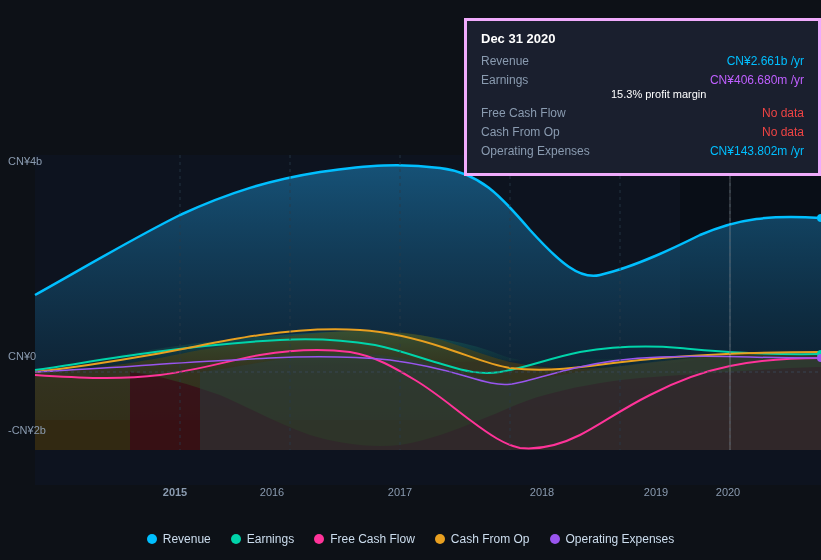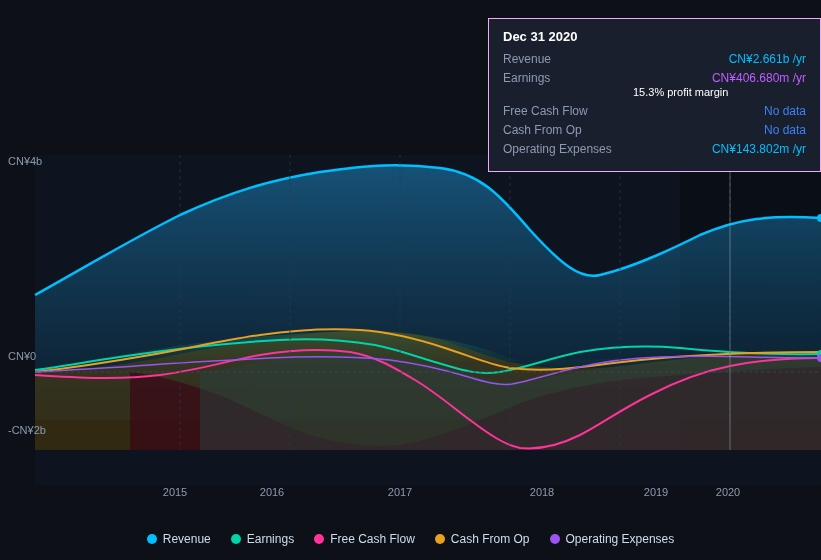--- a/index.html
+++ b/index.html
@@ -16,23 +16,23 @@
       width: 821px;
       height: 560px;
       position: relative;
       background: #0d1117;
     }
 
     
     .info-box {
       position: absolute;
       top: 18px;
-      left: 488px;
+      left: 464px;
       background: #1a1f2e;
-      border: 1px solid #f0abfc;
+      border: 3px solid #f0abfc;
       padding: 10px 14px;
       min-width: 320px;
       z-index: 10;
     }
 
     .info-box .date-header {
       color: #ffffff;
       font-size: 13px;
       font-weight: bold;
       margin-bottom: 8px;
@@ -51,21 +51,21 @@
       min-width: 130px;
     }
 
     .info-value {
       color: #ffffff;
       text-align: right;
     }
 
     .info-value.cyan { color: #00bfff; }
     .info-value.purple { color: #bf5fff; }
-    .info-value.nodata { color: #3b82f6; }
+    .info-value.nodata { color: #ef4444; }
 
     .profit-margin {
       color: #ffffff;
       font-size: 11px;
       margin-top: 2px;
     }
 
     
     .y-label {
       position: absolute;
@@ -183,21 +183,21 @@
 
     <circle cx="821" cy="218" r="4" fill="#00bfff"></circle>
     <circle cx="821" cy="354" r="4" fill="#00d4aa"></circle>
     <circle cx="821" cy="358" r="4" fill="#9955ee"></circle>
   </svg>
 
   <div class="y-label" style="top: 155px;">CN¥4b</div>
   <div class="y-label" style="top: 350px;">CN¥0</div>
   <div class="y-label" style="top: 424px;">-CN¥2b</div>
 
-  <div class="x-label" style="left: 175px;">2015</div>
+  <div class="x-label" style="left: 175px; font-weight: bold;">2015</div>
   <div class="x-label" style="left: 272px;">2016</div>
   <div class="x-label" style="left: 400px;">2017</div>
   <div class="x-label" style="left: 510px; margin-left: 32px;">2018</div>
   <div class="x-label" style="left: 656px;">2019</div>
   <div class="x-label" style="left: 728px;">2020</div>
 
   <div class="info-box">
     <div class="date-header">Dec 31 2020</div>
     <div class="info-row">
       <span class="info-label">Revenue</span>

